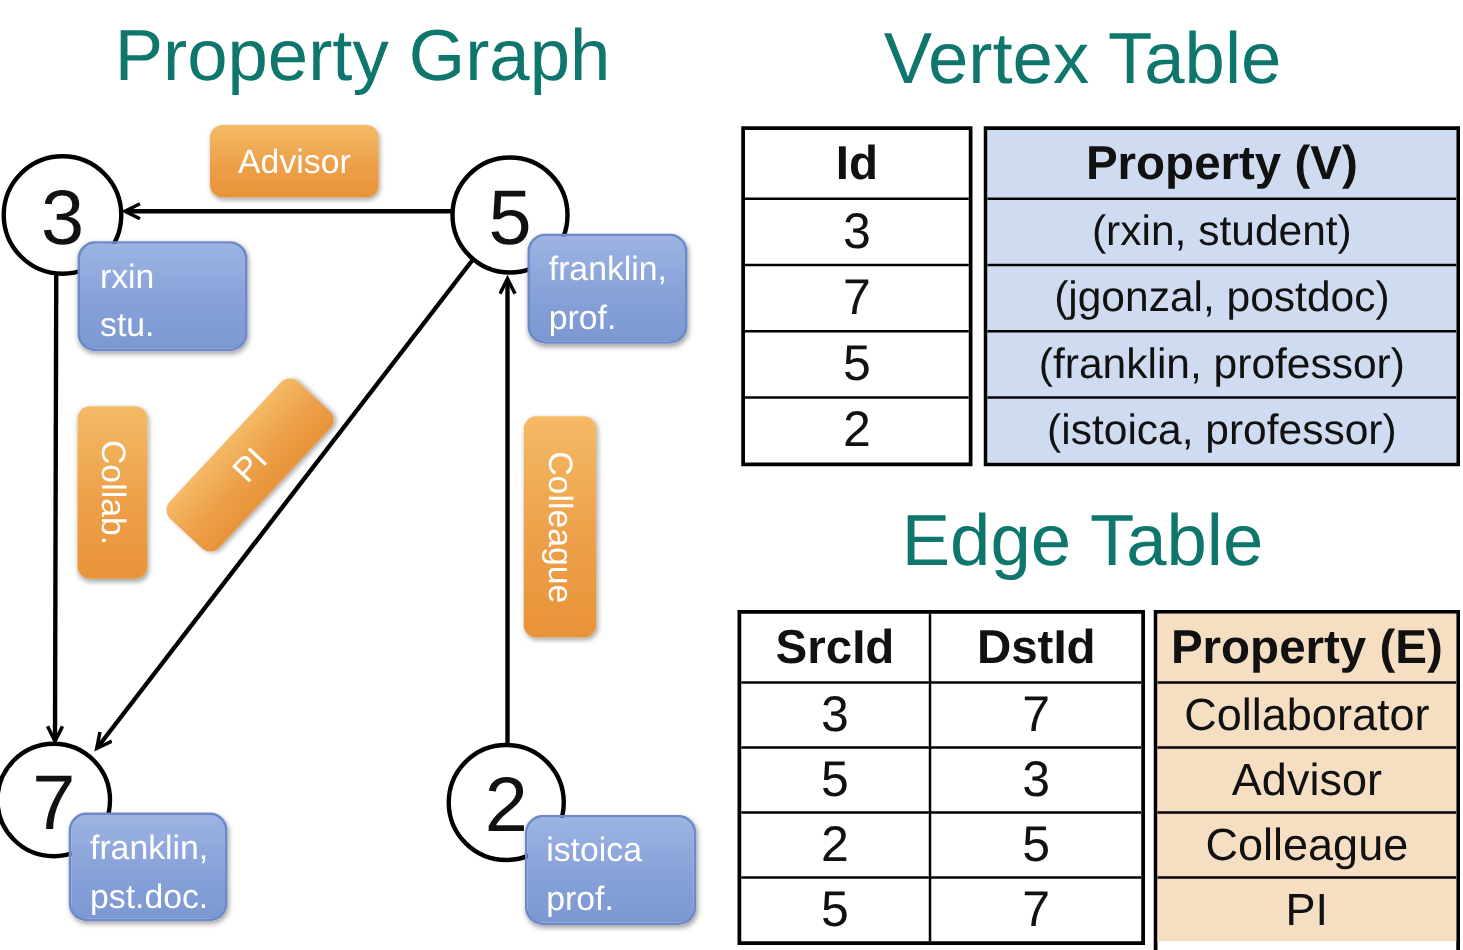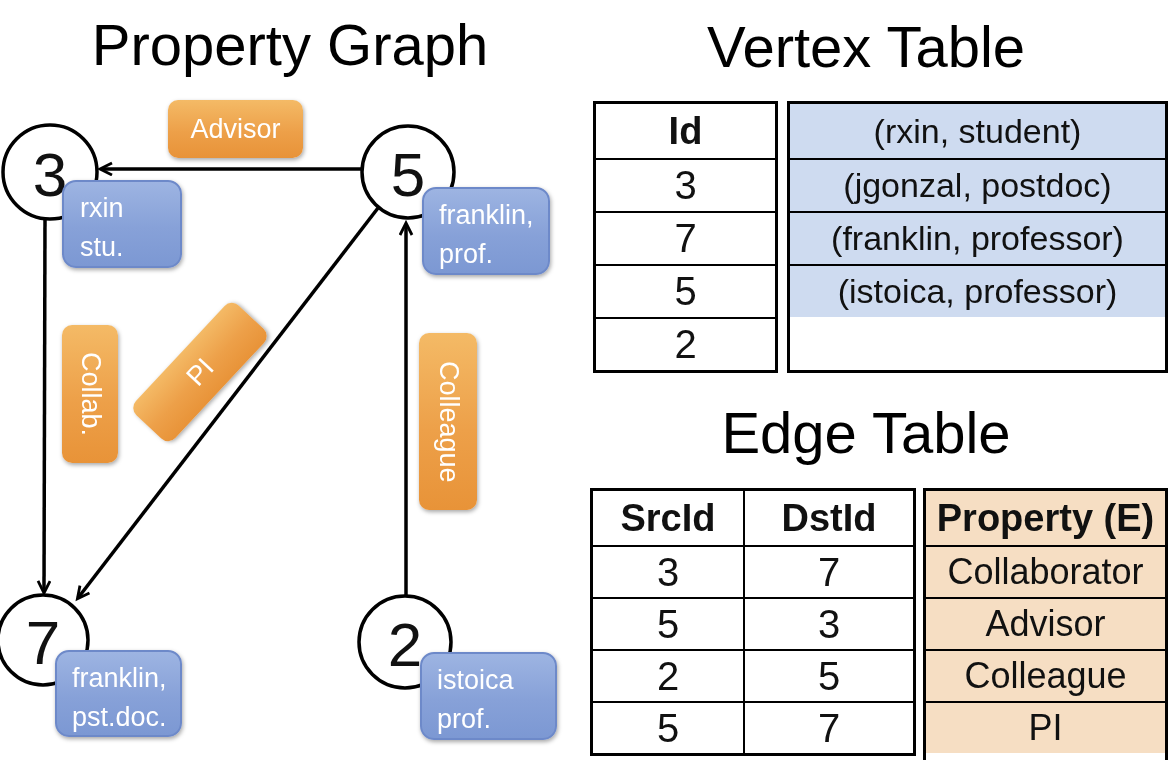--- a/index.html
+++ b/index.html
@@ -3,21 +3,21 @@
 <meta charset="utf-8">
 <style>
   html,body{margin:0;padding:0;background:#fff;}
   .canvas{
     position:relative;width:1170px;height:760px;background:#ffffff;overflow:hidden;
     font-family:"Liberation Sans", sans-serif;color:#111;
   }
   .abs{position:absolute;}
   .big-title{
     position:absolute;text-align:center;font-size:58px;font-weight:400;
-    color:#000000;letter-spacing:0px;line-height:1;white-space:nowrap;
+    color:#0f766e;letter-spacing:0px;line-height:1;white-space:nowrap;
   }
   
   .node-num{
     position:absolute;width:90px;height:72px;display:flex;align-items:center;justify-content:center;
     font-size:62px;font-weight:400;color:#111;
   }
   
   .elabel{
     position:absolute;display:flex;align-items:center;justify-content:center;
     background:linear-gradient(180deg,#f4ba66 0%,#eda049 55%,#e89338 100%);
@@ -87,21 +87,21 @@
   <div class="node-num" style="left:5px;top:138px;">3</div>
   <div class="node-num" style="left:363px;top:138px;">5</div>
   <div class="node-num" style="left:-2px;top:606px;">7</div>
   <div class="node-num" style="left:360px;top:608px;">2</div>
 
   <div class="elabel" style="left:168px;top:100px;width:135px;height:58px;">Advisor</div>
   <div class="elabel vert" style="left:62px;top:325px;width:56px;height:138px;">Collab.</div>
   <div class="elabel" style="left:125px;top:345px;width:150px;height:54px;transform:rotate(-47deg);">PI</div>
   <div class="elabel vert" style="left:419px;top:333px;width:58px;height:177px;">Colleague</div>
 
-  <div class="pbox" style="left:62px;top:180px;width:120px;height:88px;padding-left:16px;">
+  <div class="pbox" style="left:62px;top:193px;width:136px;height:88px;padding-left:16px;">
     <span>rxin</span>
     <span>stu.</span>
   </div>
   <div class="pbox" style="left:422px;top:187px;width:128px;height:88px;">
     <span>franklin,</span>
     <span>prof.</span>
   </div>
   <div class="pbox" style="left:55px;top:650px;width:127px;height:87px;">
     <span>franklin,</span>
     <span>pst.doc.</span>
@@ -115,20 +115,21 @@
 
   <div class="tbl vtbl" style="left:593px;top:101px;width:185px;height:272px;">
     <div class="cell hdr">Id</div>
     <div class="cell">3</div>
     <div class="cell">7</div>
     <div class="cell">5</div>
     <div class="cell">2</div>
   </div>
 
   <div class="tbl vtbl" style="left:787px;top:101px;width:381px;height:272px;">
+    <div class="cell hdr bluebg">Property (V)</div>
     <div class="cell bluebg proptext">(rxin, student)</div>
     <div class="cell bluebg proptext">(jgonzal, postdoc)</div>
     <div class="cell bluebg proptext">(franklin, professor)</div>
     <div class="cell bluebg proptext">(istoica, professor)</div>
   </div>
 
   <div class="big-title" style="left:580px;top:404px;width:572px;">Edge Table</div>
 
   <div class="tbl etbl2" style="left:590px;top:488px;width:326px;height:268px;">
     <div class="cell hdr">SrcId</div>

